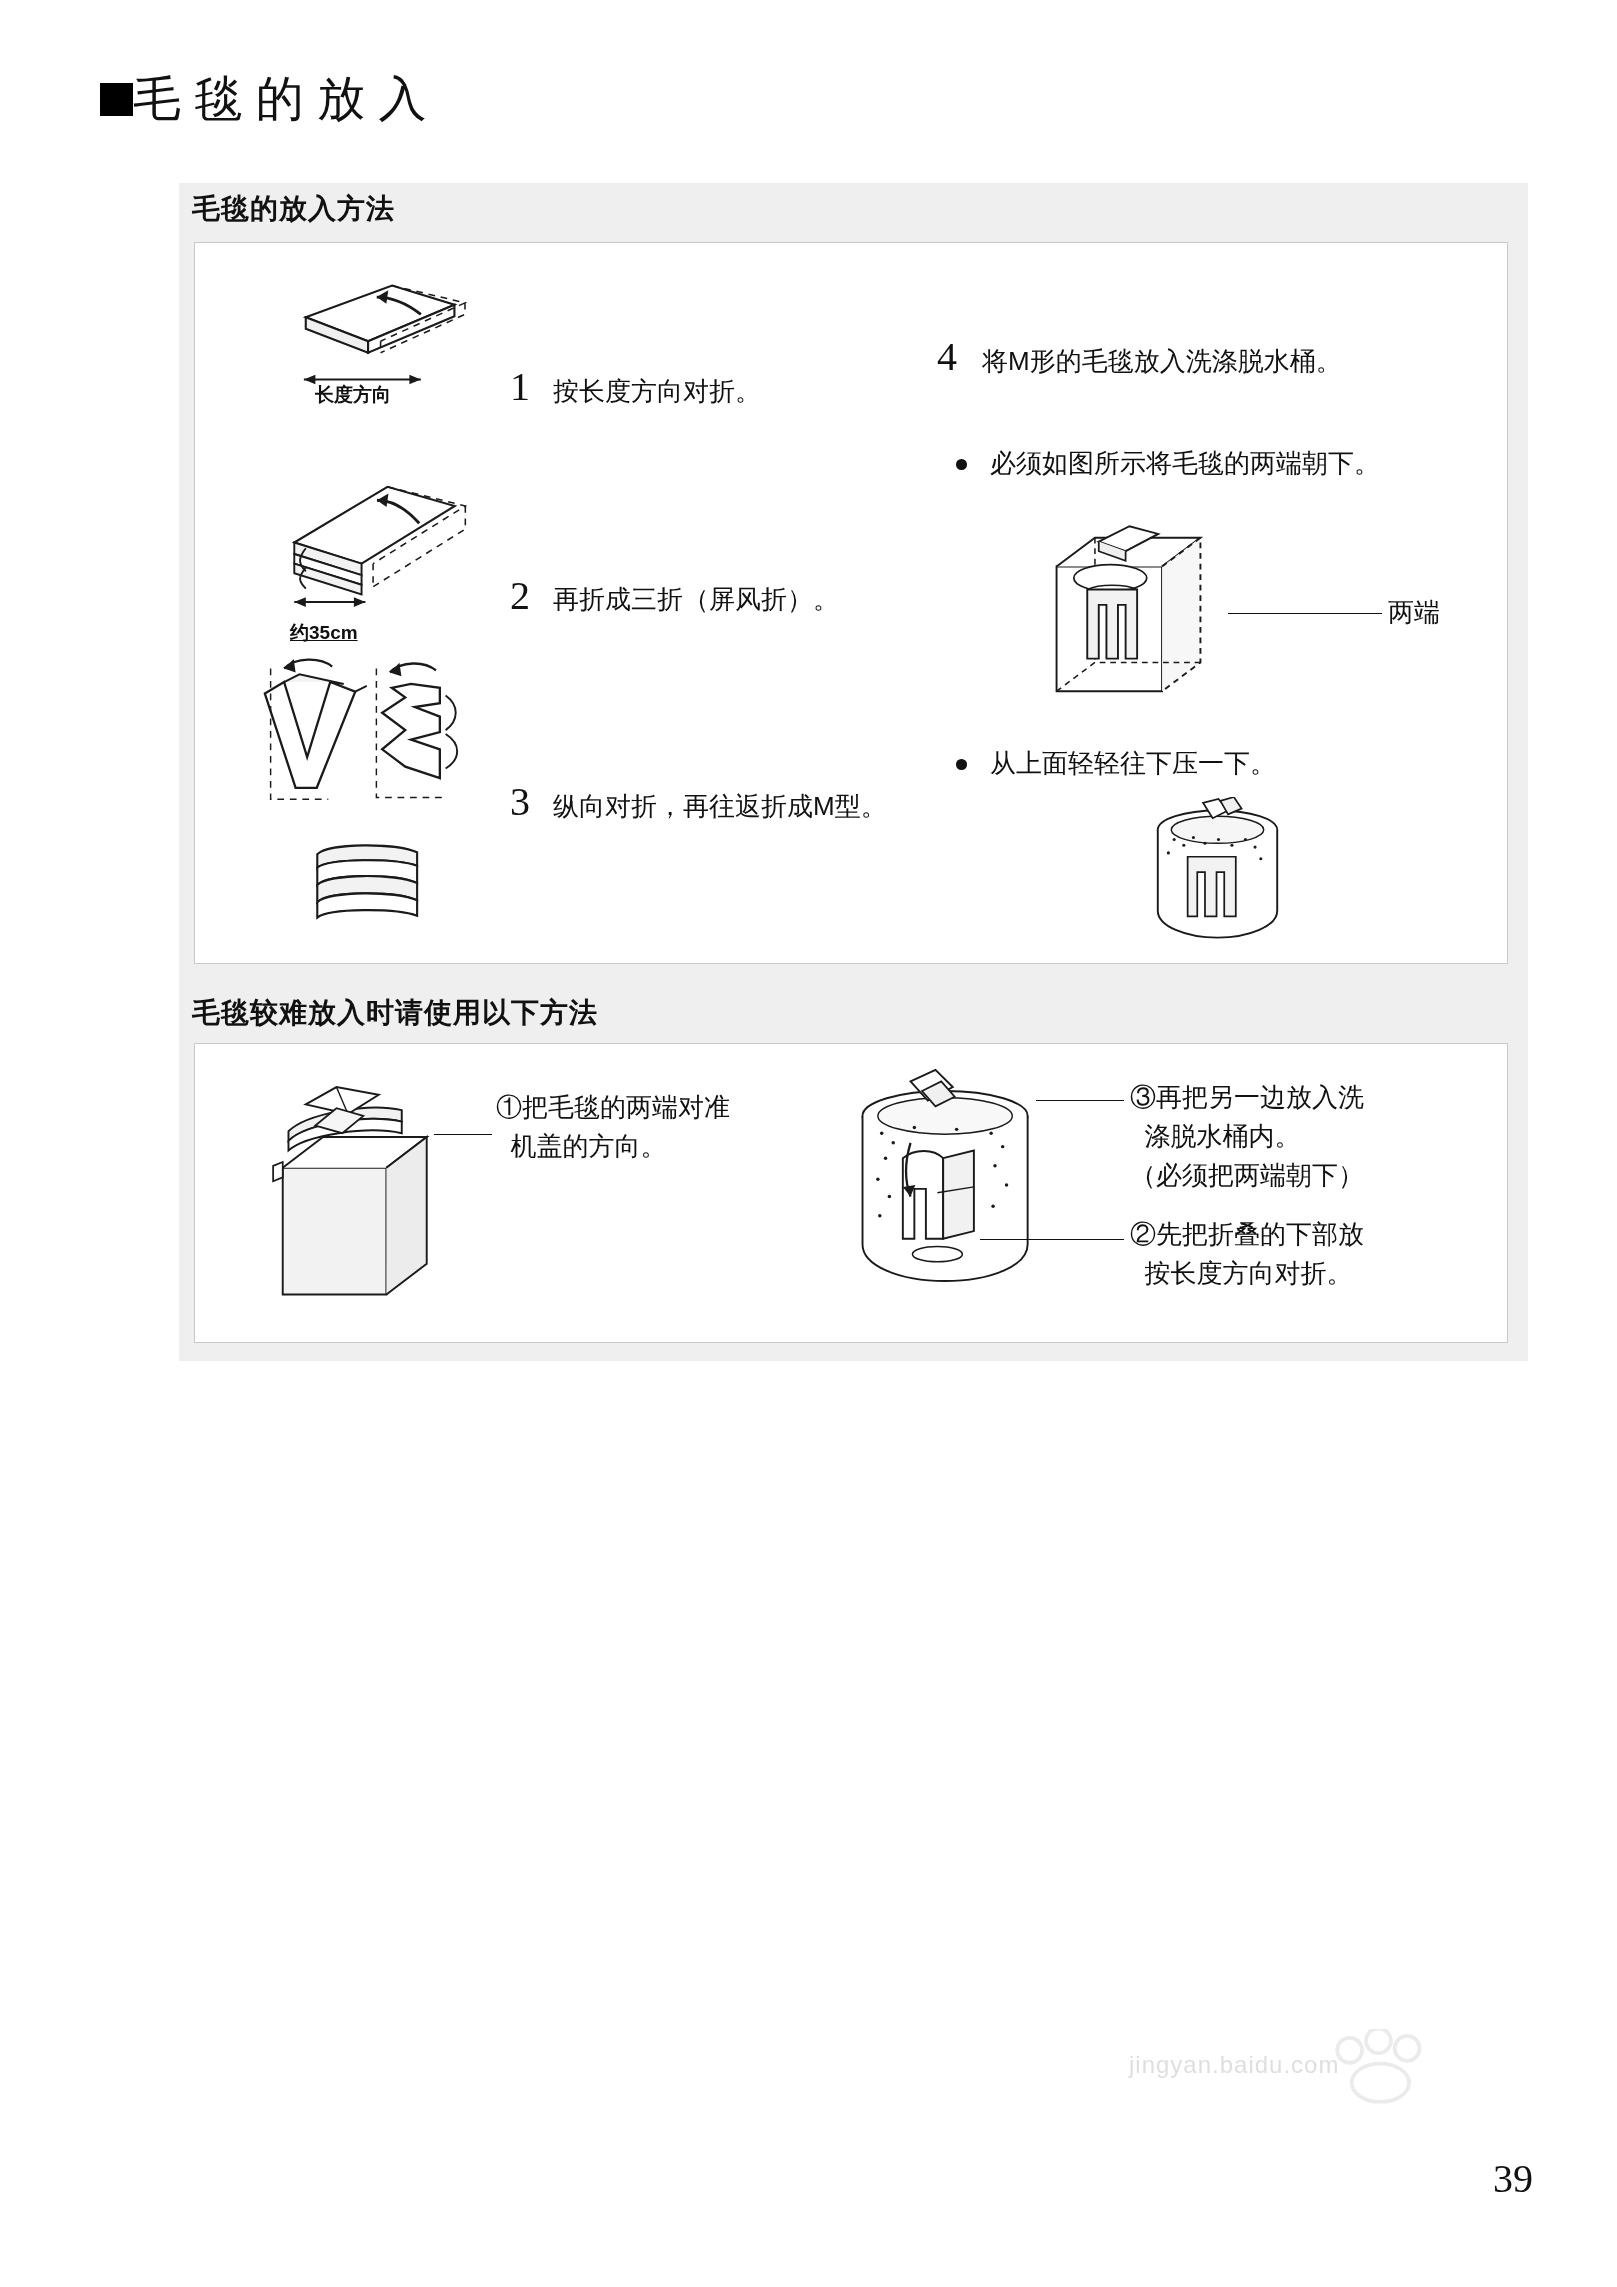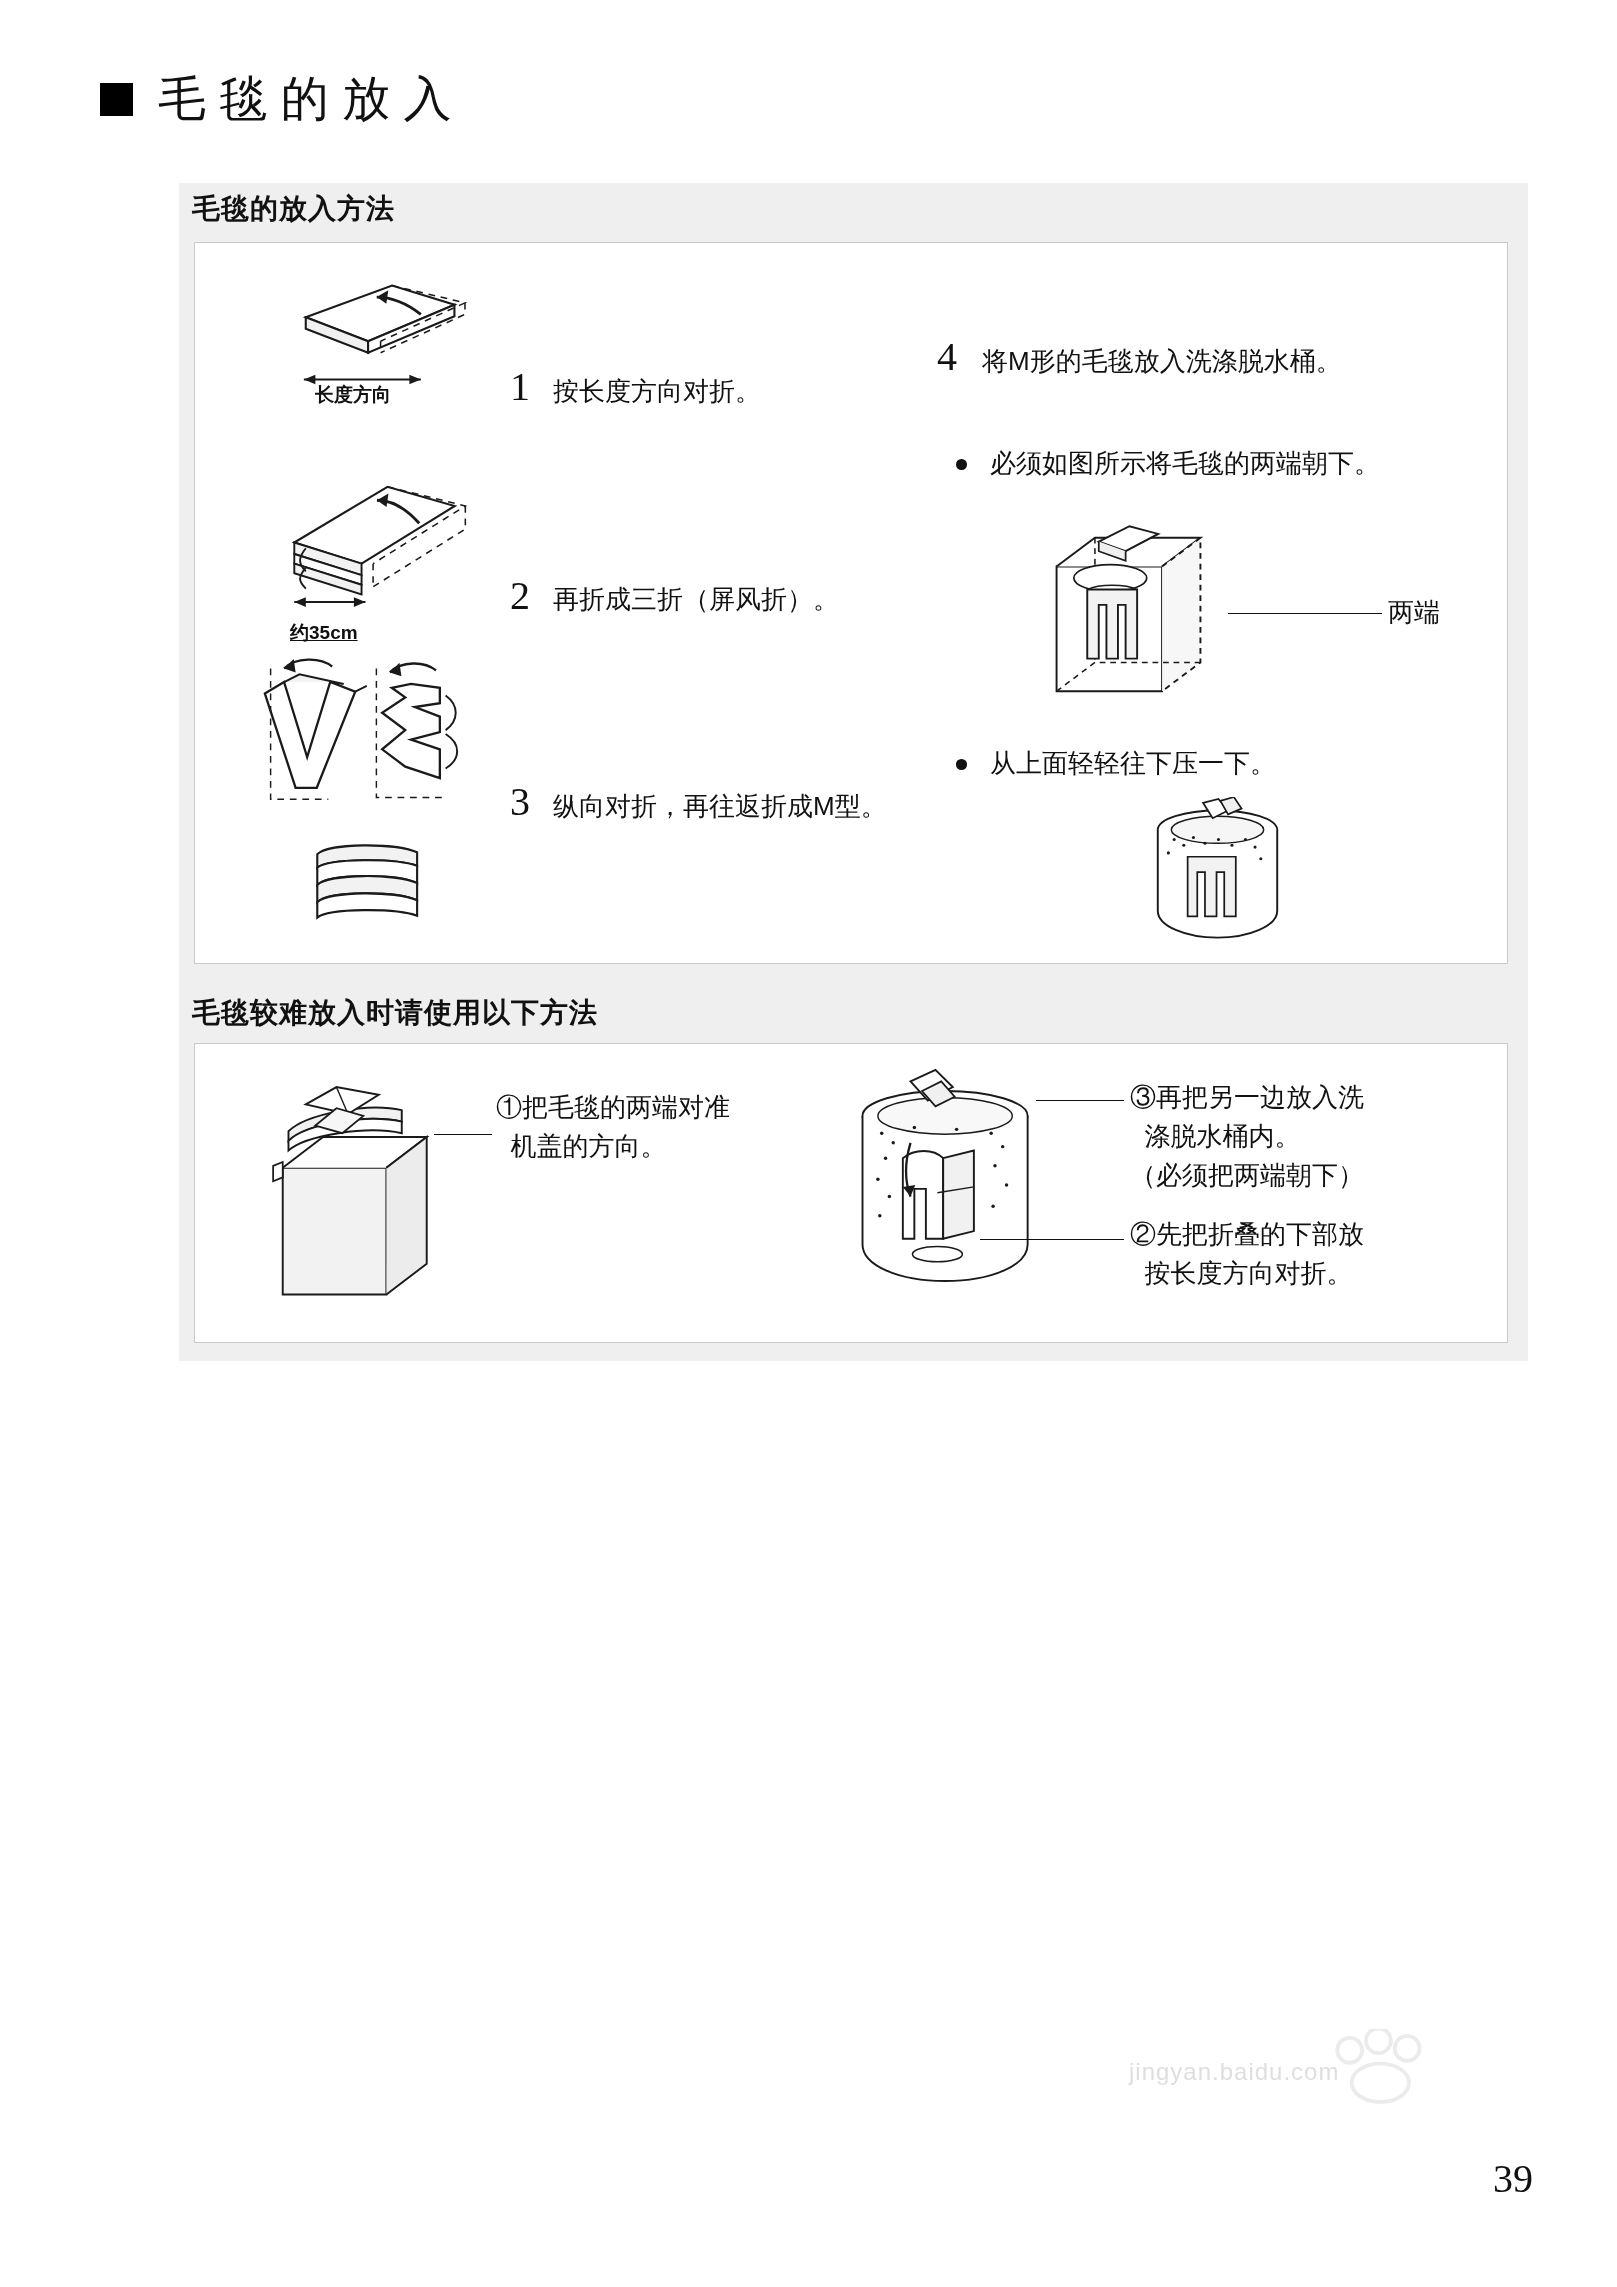--- a/index.html
+++ b/index.html
@@ -16,21 +16,20 @@
     overflow: hidden;
   }
 
   
   .page-title {
     position: absolute;
     left: 100px;
     top: 75px;
     display: flex;
     align-items: center;
-    gap: 25px;
   }
   .title-marker {
     width: 33px;
     height: 33px;
     background: #000;
     display: block;
   }
   .title-text {
     font-size: 48px;
     letter-spacing: 13.4px;
@@ -139,21 +138,21 @@
     font-weight: bold;
     color: #cfcfcf;
     letter-spacing: 1px;
     font-family: "Liberation Sans", sans-serif;
     line-height: 1;
   }
   .wm-sub {
     font-size: 24px;
     color: #c4c4c4;
     letter-spacing: 1px;
-    margin-top: 12px;
+    margin-top: 5px;
   }
   .wm-paw {
     position: absolute;
     left: 192px;
     top: -17.3px;
   }
 
   .page-number {
     position: absolute;
     right: 85px;

